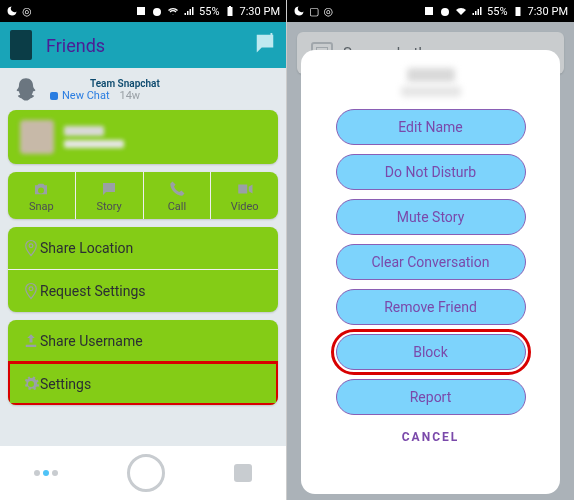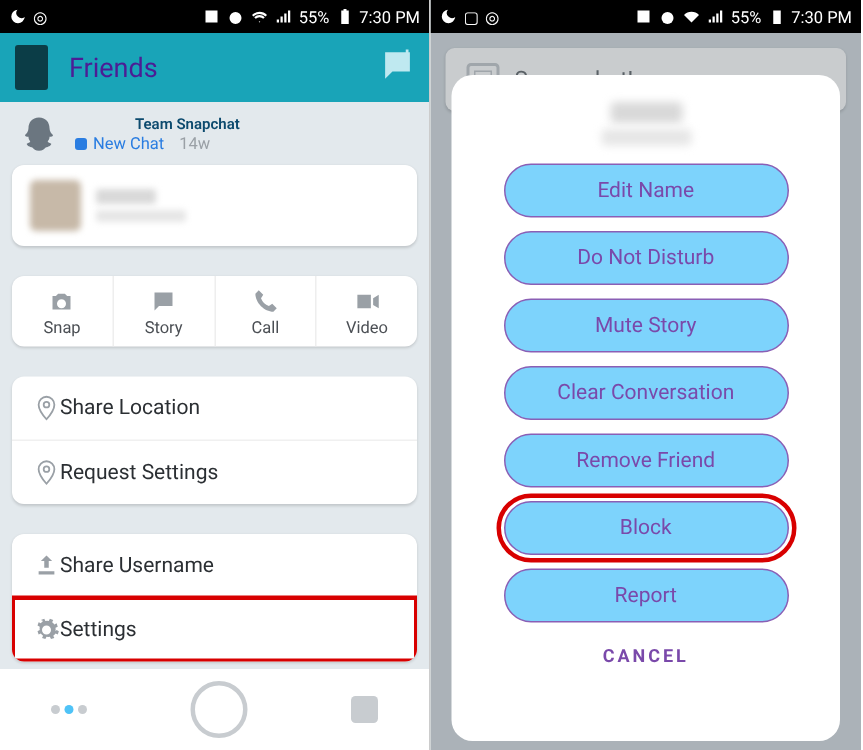--- a/index.html
+++ b/index.html
@@ -23,21 +23,21 @@
   .team-row { background: #e3e9ed; display: flex; align-items: center; gap: 10px; padding: 8px 12px; }
   .team-row .ghost { width: 28px; height: 28px; }
   .team-row .ghost svg { width: 28px; height: 28px; fill: #6b7680; }
   .team-row .tname { font-weight: 600; font-size: 10px; color: #0c4a6e; margin-left: 40px; }
   .team-row .sub { font-size: 11px; color: #2a7de1; display: flex; align-items: center; gap: 4px; }
   .team-row .sub .dot { width: 8px; height: 8px; background: #2a7de1; border-radius: 2px; }
   .team-row .sub .age { color: #9aa0a6; margin-left: 6px; }
 
   
   .sheet { position: absolute; left: 8px; right: 8px; top: 110px; }
-  .card { background: #ffffff; border-radius: 8px; margin-bottom: 20px; box-shadow: 0 1px 2px rgba(0,0,0,0.15); overflow: hidden; }
+  .card { background: #84cc16; border-radius: 8px; margin-bottom: 8px; box-shadow: 0 1px 2px rgba(0,0,0,0.15); overflow: hidden; }
   .profile { display: flex; align-items: center; gap: 10px; padding: 10px 12px; }
   .profile .pic { width: 34px; height: 34px; background: #c7b9a8; border-radius: 4px; filter: blur(2px); }
   .profile .nm { width: 40px; height: 10px; background: #d9d9d9; filter: blur(2px); border-radius: 2px; margin-bottom: 4px; }
   .profile .un { width: 60px; height: 8px; background: #e6e6e6; filter: blur(2px); border-radius: 2px; }
 
   .actions4 { display: flex; }
   .act { flex: 1; text-align: center; padding: 8px 0 6px; border-right: 1px solid #eee; }
   .act:last-child { border-right: none; }
   .act .ic { height: 18px; display: flex; align-items: center; justify-content: center; }
   .act .ic svg { width: 18px; height: 18px; fill: #9aa0a6; }

